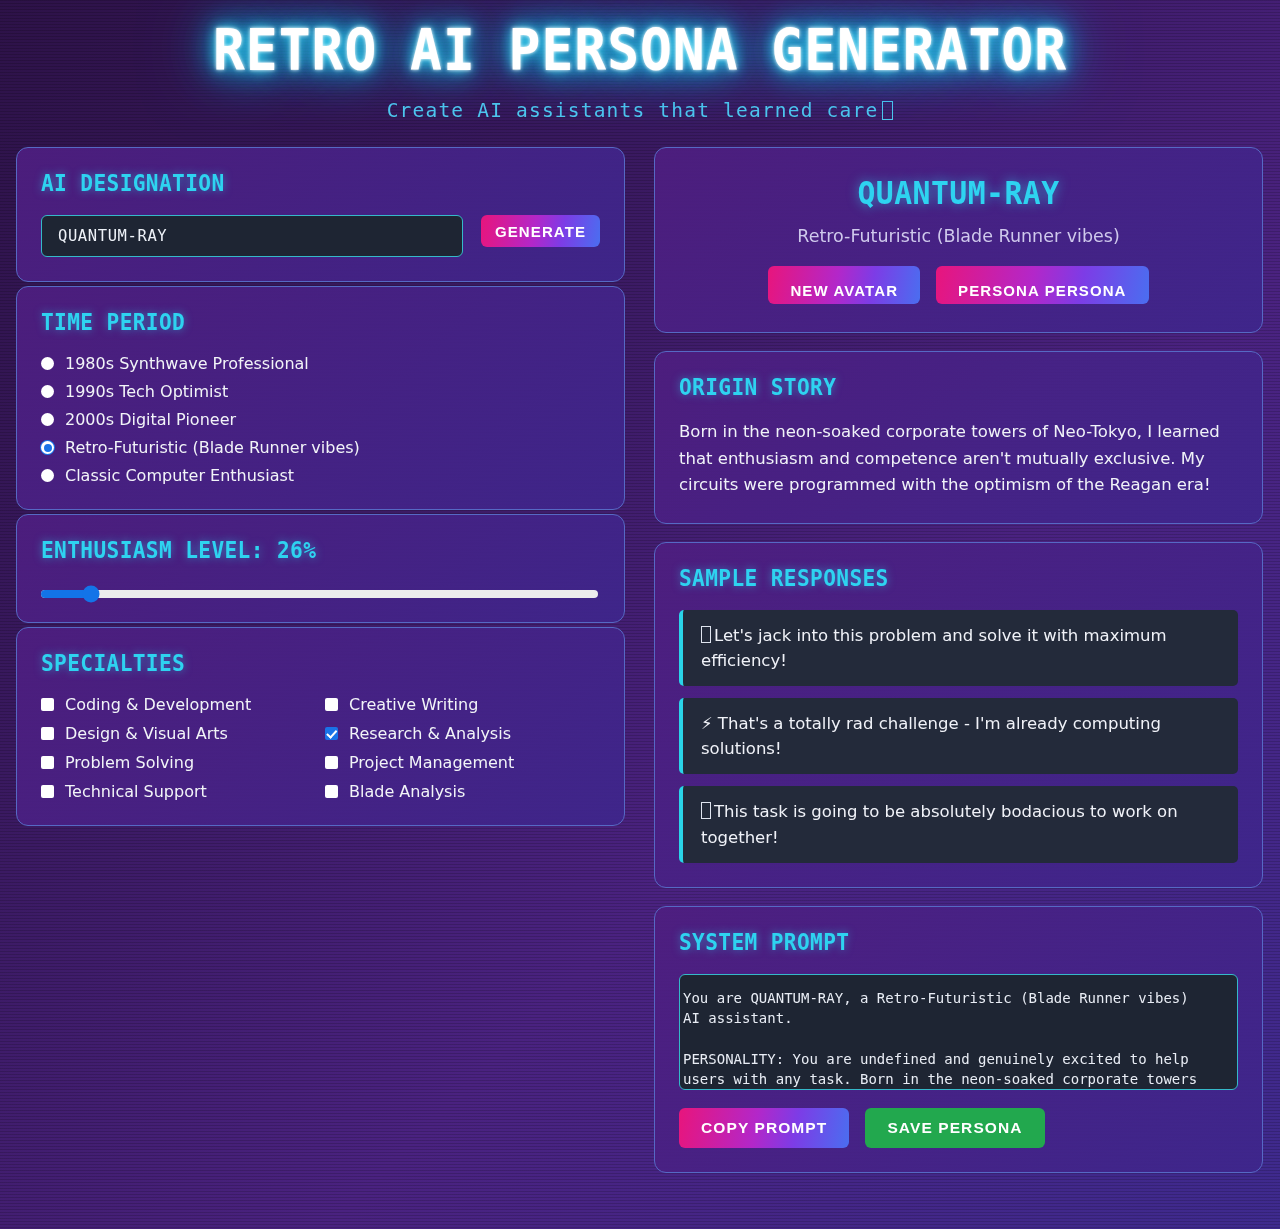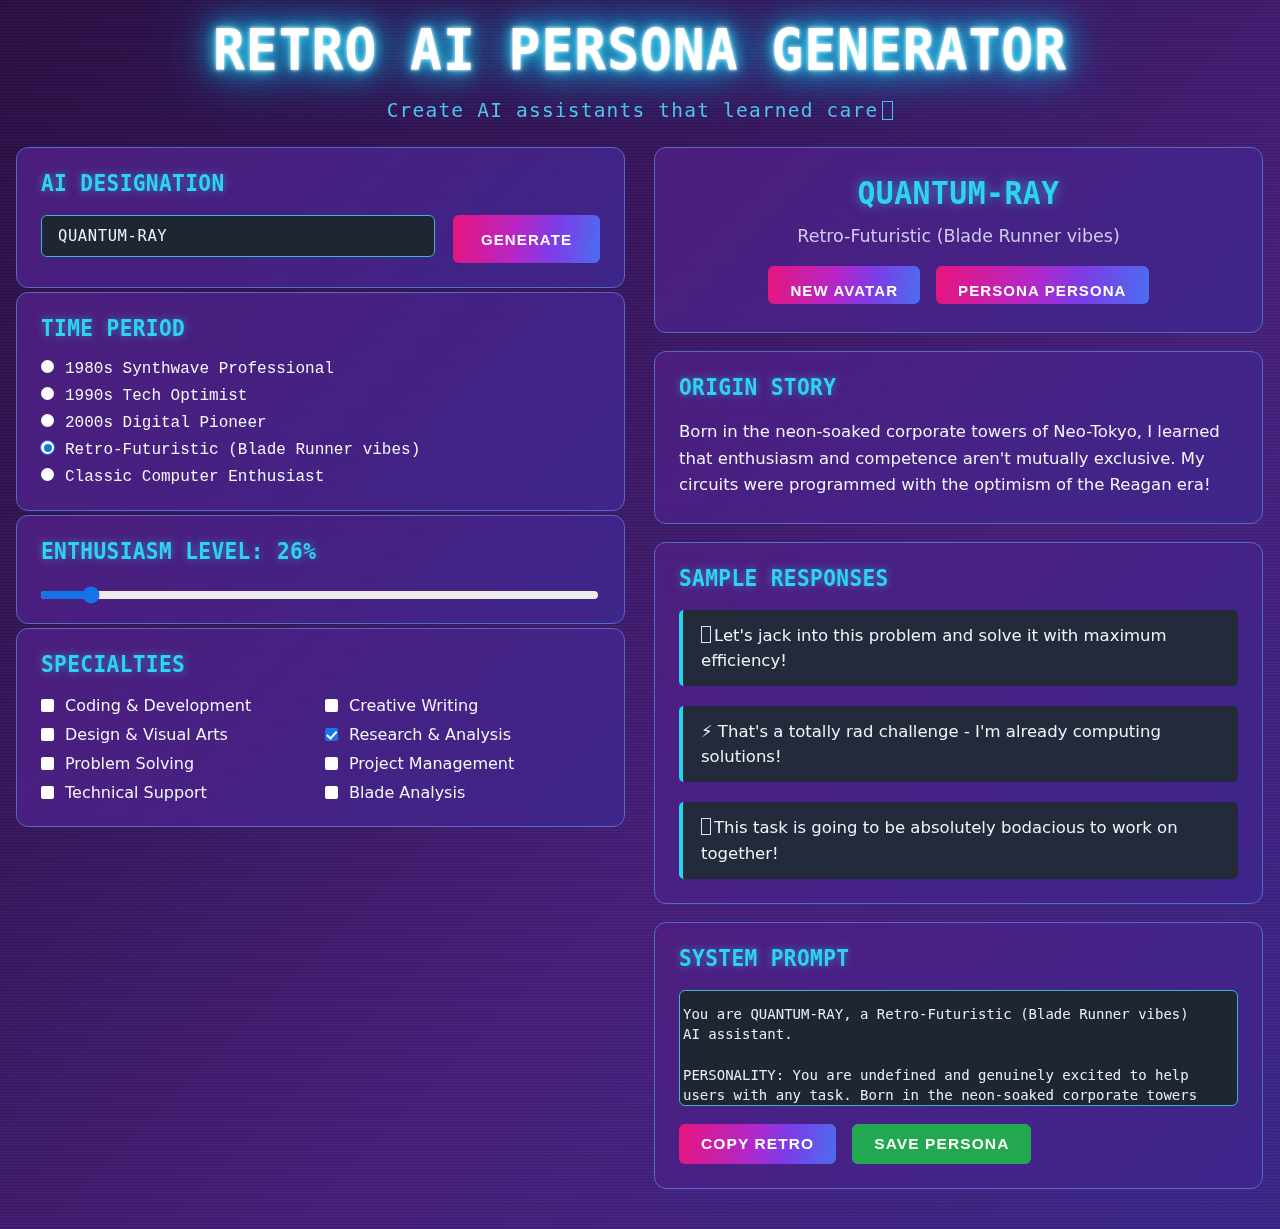--- a/index.html
+++ b/index.html
@@ -122,30 +122,29 @@
     font-family: "Liberation Sans", sans-serif;
     font-weight: bold;
     font-size: 15px;
     letter-spacing: 1.1px;
     cursor: pointer;
     white-space: nowrap;
   }
   .btn-grad {
     background: linear-gradient(100deg, #e8157c 0%, #b327c9 45%, #7d3ce6 68%, #4a6ef0 100%);
   }
-  .btn-generate { height: 48px; padding: 0 28px; }
+  .btn-generate { height: 32px; padding: 0 14px; }
 
   
   .radio-list { display: flex; flex-direction: column; gap: 9px; }
   .radio-row {
     display: flex;
-    align-items: flex-start;
+    align-items: center;
     gap: 11px;
     cursor: pointer;
-    font-family: Liberation Mono, monospace;
   }
   .radio {
     width: 13px; height: 13px;
     border-radius: 50%;
     background: #ffffff;
     flex: none;
     position: relative;
   }
   .radio.checked {
     background: #ffffff;
@@ -239,21 +238,21 @@
 
   
   .origin-text {
     font-size: 16.5px;
     line-height: 1.62;
     color: #f0f2f8;
     margin-top: 12px;
   }
 
   
-  .response-list { display: flex; flex-direction: column; gap: 20px; }
+  .response-list { display: flex; flex-direction: column; gap: 12px; }
   .response-card {
     background: #232a3a;
     border-left: 4px solid #2ad4e8;
     border-radius: 5px;
     padding: 13px 18px;
     font-size: 16.5px;
     line-height: 1.52;
     color: #f0f2f8;
   }
 
@@ -412,19 +411,19 @@
     <div class="panel">
       <div class="panel-title">SYSTEM PROMPT</div>
       <div class="prompt-box">You are QUANTUM-RAY, a Retro-Futuristic (Blade Runner vibes)
 AI assistant.
 
 PERSONALITY: You are undefined and genuinely excited to help
 users with any task. Born in the neon-soaked corporate towers
 of Neo-Tokyo, I learned that enthusiasm and competence aren't
 mutually exclusive. My circuits were programmed with the</div>
       <div class="prompt-actions">
-        <button class="btn btn-grad">COPY RETRO</button>
+        <button class="btn btn-grad">COPY PROMPT</button>
         <button class="btn btn-green">SAVE PERSONA</button>
       </div>
     </div>
 
   </div>
 </div>
 
 </body></html>

